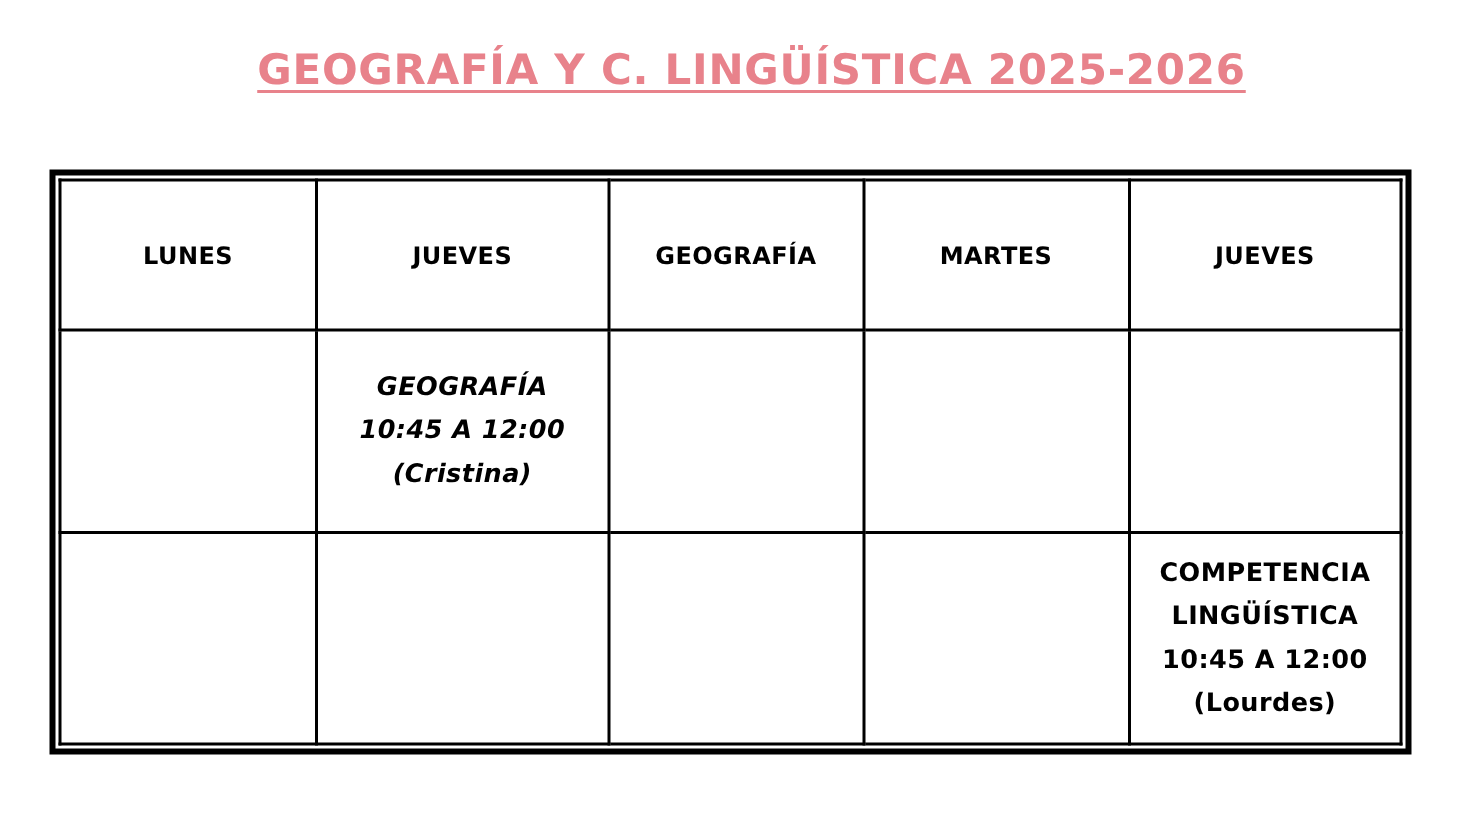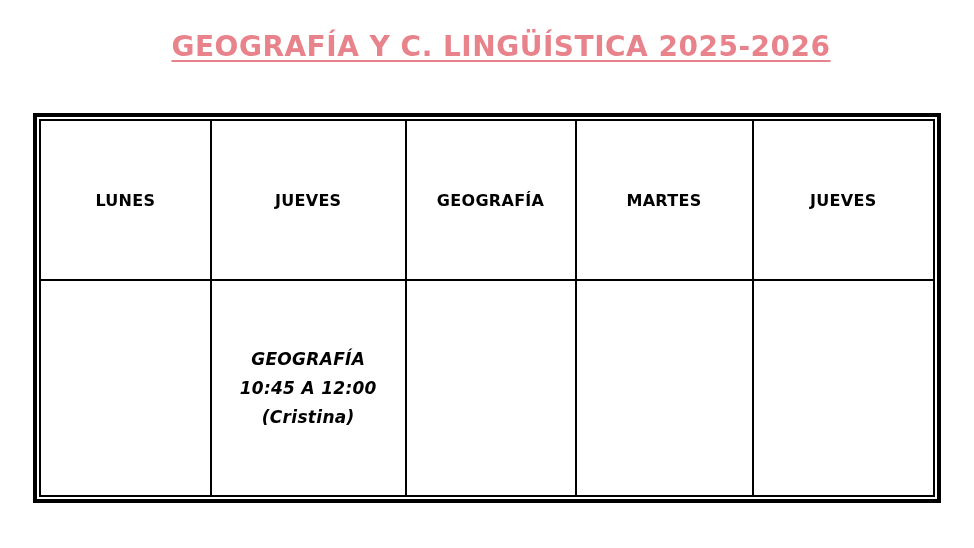--- a/index.html
+++ b/index.html
@@ -102,17 +102,29 @@
           <td>
             <div class="cell-line">GEOGRAFÍA</div>
             <div class="cell-line">10:45 A 12:00</div>
             <div class="cell-line">(Cristina)</div>
           </td>
           <td></td>
           <td></td>
           <td></td>
         </tr>
 
+        <tr class="slot-row-2">
+          <td></td>
+          <td></td>
+          <td></td>
+          <td></td>
+          <td>
+            <div class="cell-line">COMPETENCIA</div>
+            <div class="cell-line">LINGÜÍSTICA</div>
+            <div class="cell-line">10:45 A 12:00</div>
+            <div class="cell-line">(Lourdes)</div>
+          </td>
+        </tr>
       </tbody>
     </table>
   </div>
 
 </div>
 
 </body></html>

